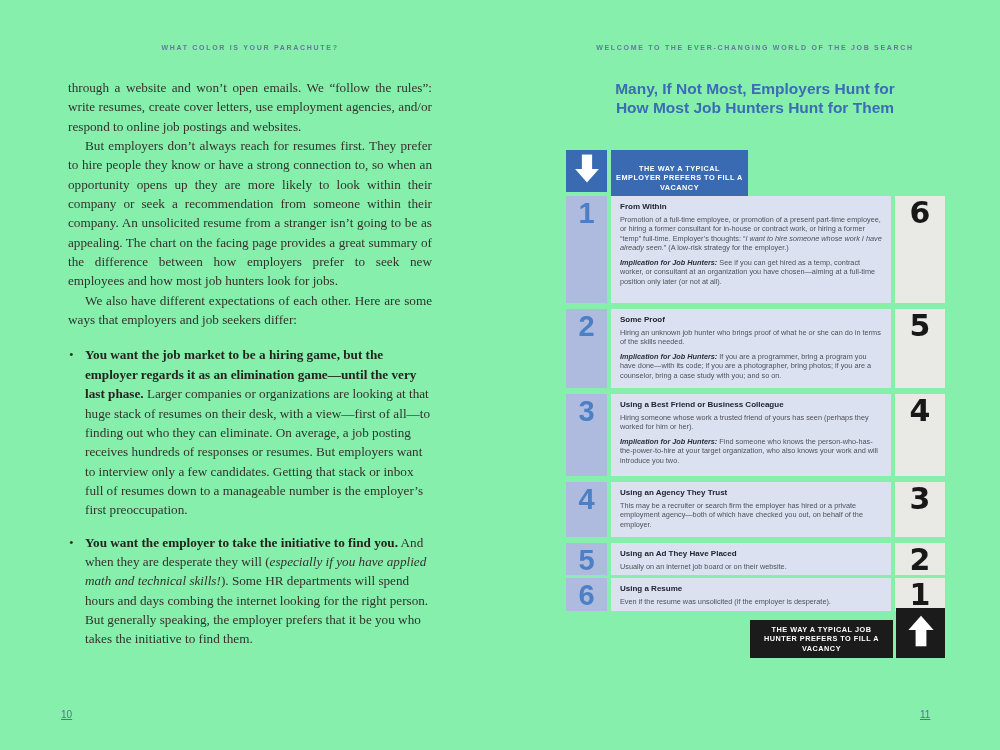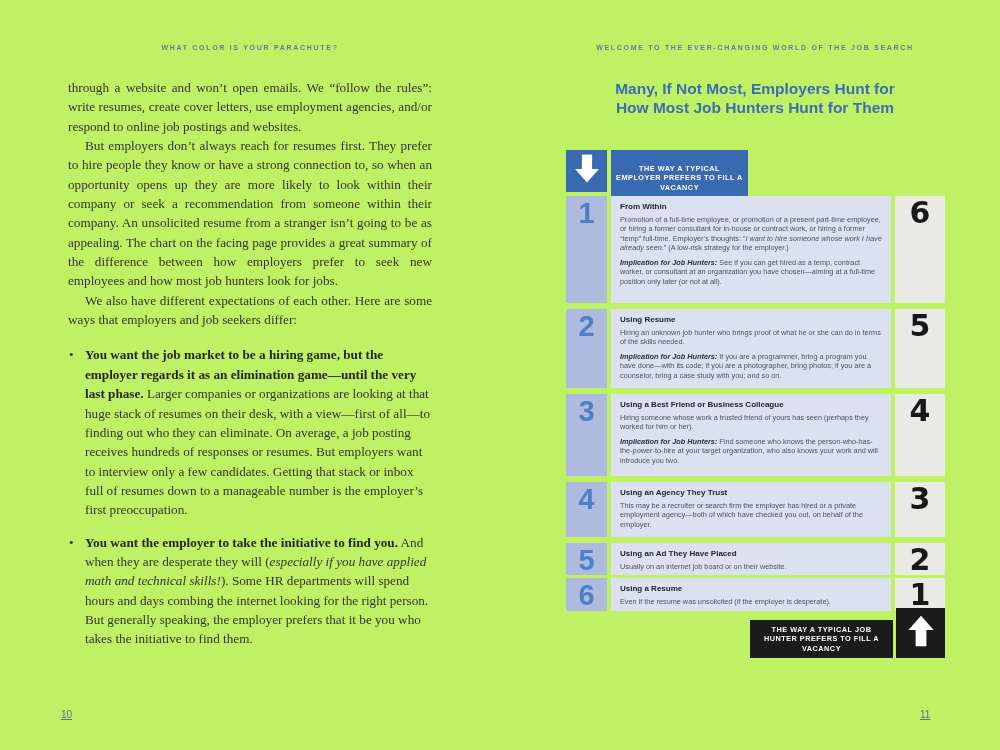--- a/index.html
+++ b/index.html
@@ -1,16 +1,16 @@
 <!DOCTYPE html>
 <html><head>
 <meta charset="utf-8">
 <style>
   html,body{margin:0;padding:0;background:#e8e8e8;}
-  .stage{position:relative;width:1000px;height:750px;background:#bef264;overflow:hidden;
+  .stage{position:relative;width:1000px;height:750px;background:#86efac;overflow:hidden;
          font-family:"Liberation Sans",sans-serif;}
   
   .running-head{position:absolute;font-size:7px;font-weight:bold;letter-spacing:1.7px;
                 color:#64799c;text-align:center;text-transform:uppercase;}
   .rh-left{left:60px;top:44px;width:380px;}
   .rh-right{left:555px;top:44px;width:400px;}
   .folio{position:absolute;top:709px;font-size:10px;color:#5d6f8e;text-decoration:underline;}
   .folio-left{left:61px;}
   .folio-right{left:920px;}
   
@@ -113,21 +113,21 @@
       <div class="cell-score">
         <span class="num-black">6</span>
       </div>
     </div>
 
     <div class="crow r2">
       <div class="cell-rank">
         <span class="num-blue">2</span>
       </div>
       <div class="cell-mid">
-        <p class="row-title">Using Resume</p>
+        <p class="row-title">Some Proof</p>
         <p class="row-body">Hiring an unknown job hunter who brings proof of what he or she can do in terms of the skills needed.</p>
         <p class="row-imp"><span class="imp-label">Implication for Job Hunters:</span> <span>If you are a programmer, bring a program you have done—with its code; if you are a photographer, bring photos; if you are a counselor, bring a case study with you; and so on.</span></p>
       </div>
       <div class="cell-score">
         <span class="num-black">5</span>
       </div>
     </div>
 
     <div class="crow r3">
       <div class="cell-rank">

